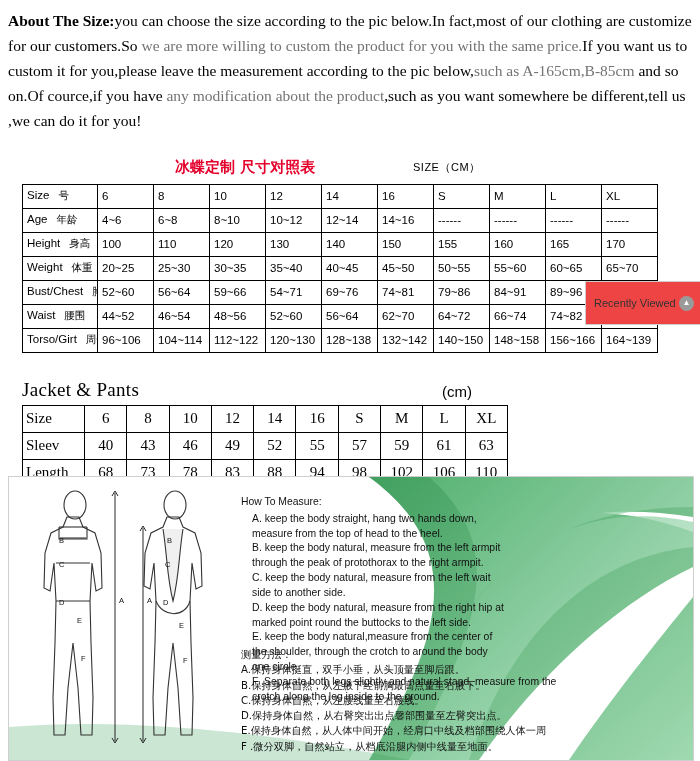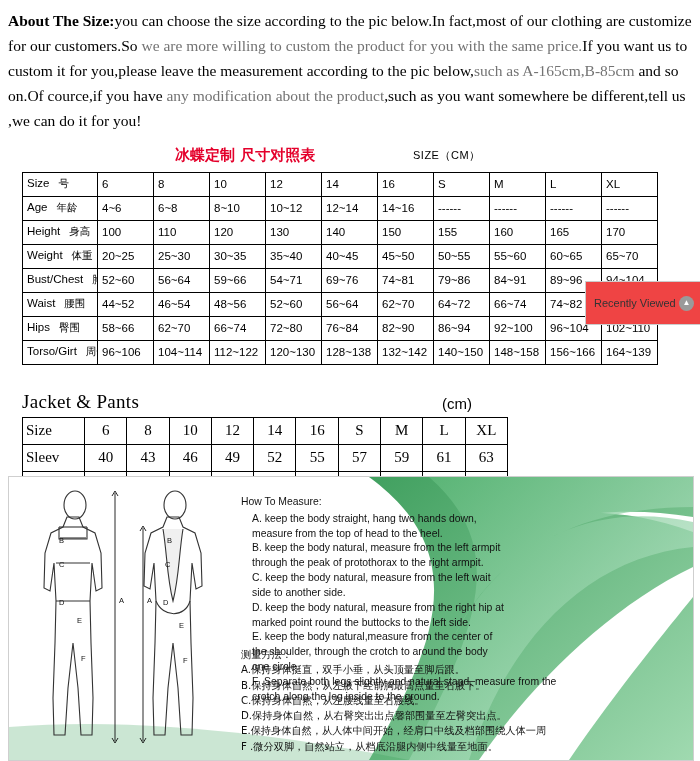--- a/index.html
+++ b/index.html
@@ -18,21 +18,21 @@
     line-height:1.62;
     font-family:"Liberation Serif", serif;
   }
   #intro .b{font-weight:bold;}
   #intro .redb{color:#737373;font-weight:normal;}
 
   
   #size-title-row{
     position:relative;
     height:20px;
-    margin-top:12px;
+    margin-top:24px;
   }
   #cn-title{
     position:absolute;left:175px;top:0;
     color:#e4002b;font-size:15px;font-weight:bold;
     font-family:"DejaVu Sans", sans-serif;
   }
   #cm-label{
     position:absolute;left:413px;top:2px;
     font-size:11px;font-weight:normal;
     font-family:"Liberation Sans", sans-serif;
@@ -233,33 +233,20 @@
         <td class="wide">44~52</td>
         <td class="wide">46~54</td>
         <td class="wide">48~56</td>
         <td class="wide">52~60</td>
         <td class="wide">56~64</td>
         <td class="wide">62~70</td>
         <td class="wide">64~72</td>
         <td class="wide">66~74</td>
         <td class="wide">74~82</td>
         <td class="wide">76~84</td>
-      </tr>
-      <tr>
-        <td class="lbl"><span class="en">Hips</span><span class="cn">臀围</span></td>
-        <td class="wide">58~66</td>
-        <td class="wide">62~70</td>
-        <td class="wide">66~74</td>
-        <td class="wide">72~80</td>
-        <td class="wide">76~84</td>
-        <td class="wide">82~90</td>
-        <td class="wide">86~94</td>
-        <td class="wide">92~100</td>
-        <td class="wide">96~104</td>
-        <td class="wide">102~110</td>
       </tr>
       <tr>
         <td class="lbl"><span class="en">Torso/Girt</span><span class="cn">周长</span></td>
         <td class="wide">96~106</td>
         <td class="wide">104~114</td>
         <td class="wide">112~122</td>
         <td class="wide">120~130</td>
         <td class="wide">128~138</td>
         <td class="wide">132~142</td>
         <td class="wide">140~150</td>

